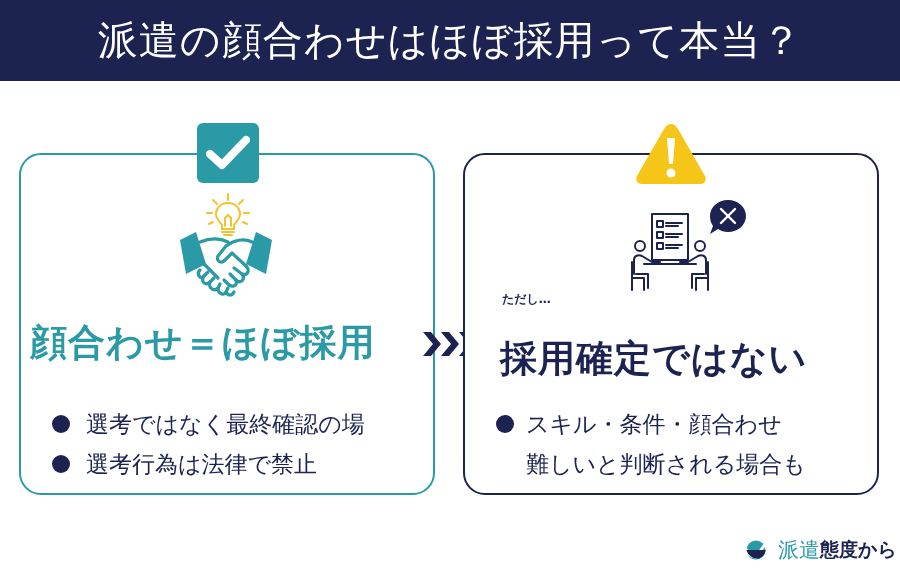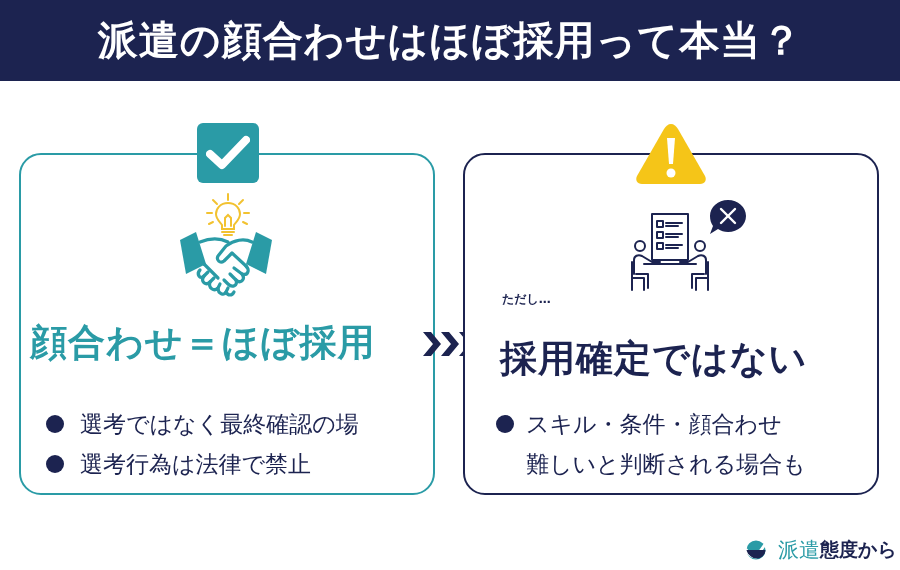--- a/index.html
+++ b/index.html
@@ -4,21 +4,21 @@
 <style>
   * { box-sizing: border-box; margin: 0; padding: 0; }
   html, body { width: 900px; height: 570px; background: #ffffff; overflow: hidden; }
   body { position: relative; font-family: "DejaVu Sans", "Liberation Sans", sans-serif; color: #1c2350; }
 
   .header {
     position: absolute; left: 0; top: 0; width: 900px; height: 81px;
     background: #1c2350; color: #ffffff;
     display: flex; align-items: center; justify-content: center;
   }
-  .header-title { font-size: 40px; font-weight: bold; letter-spacing: 1px; }
+  .header-title { font-size: 40px; font-weight: normal; letter-spacing: 1px; }
 
   .card {
     position: absolute; top: 153px; height: 342px; width: 416px;
     border-radius: 22px; border: 2px solid;
     background: #ffffff;
   }
   .card.left { left: 19px; border-color: #2a9ba6; }
   .card.right { left: 463px; border-color: #1c2350; }
 
   .badge { position: absolute; }
@@ -43,21 +43,21 @@
     font-size: 12px; font-weight: bold; color: #1c2350;
   }
   .main-right {
     position: absolute; left: 500px; top: 318px;
     font-size: 37px; font-weight: bold; color: #1c2350; letter-spacing: 1px;
     white-space: nowrap;
     margin-top: 16px;
   }
 
   .bullets { position: absolute; list-style: none; }
-  .bullets.left { left: 46px; top: 404px; }
+  .bullets.left { left: 52px; top: 404px; }
   .bullets.right { left: 496px; top: 404px; }
   .bullet-item {
     display: flex; align-items: flex-start; font-size: 23px; line-height: 40px;
     color: #1c2350; white-space: nowrap;
   }
   .dot {
     width: 18px; height: 18px; border-radius: 50%; background: #1c2350;
     margin-top: 11px; margin-right: 16px; flex-shrink: 0;
   }
   .bullet-text { display: block; }

